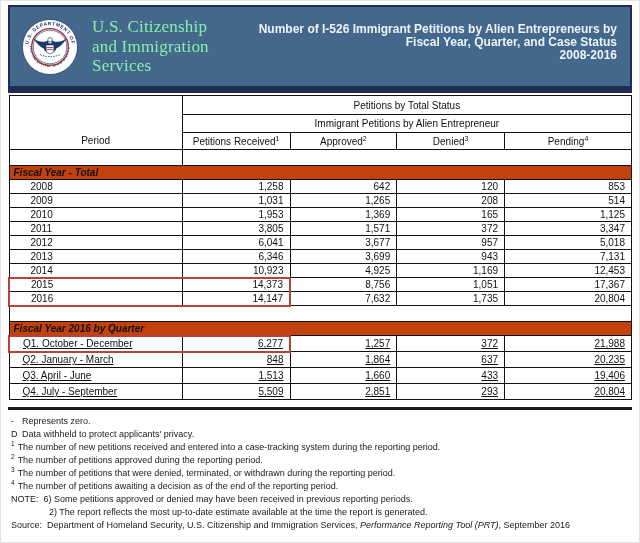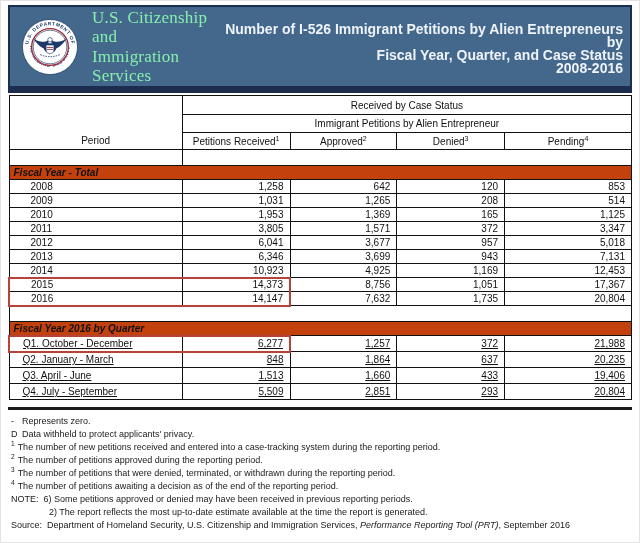--- a/index.html
+++ b/index.html
@@ -22,22 +22,22 @@
     display: flex; align-items: center;
     position: relative;
   }
   .seal { width: 58px; height: 58px; margin-left: 11px; flex: 0 0 auto; }
   .agency {
     font-family: "Liberation Serif", serif;
     color: #86efac; font-size: 17px; line-height: 19.5px;
     margin-left: 13px; letter-spacing: 0.2px;
   }
   .banner-title {
-    margin-left: auto; text-align: right; padding-right: 7px;
-    color: #eef3f9; font-size: 14px; font-weight: bold; line-height: 13px;
+    margin-left: auto; text-align: right; padding-right: 13px;
+    color: #eef3f9; font-size: 12px; font-weight: bold; line-height: 13px;
     align-self: flex-start; margin-top: 16px;
   }
   
   table {
     width: 624px; margin-top: 2px;
     border-collapse: collapse; table-layout: fixed;
     font-size: 10px; color: #111;
     border: 1px solid #111;
   }
   td, th { font-weight: normal; padding: 0 2px; height: 14px; overflow: hidden; white-space: nowrap; }
@@ -121,21 +121,21 @@
     <colgroup>
       <col style="width:172px">
         <col style="width:107px">
         <col style="width:106px">
         <col style="width:107px">
         <col style="width:126px">
     </colgroup>
     <tbody>
         <tr class="h1">
       <th class="period-head" rowspan="3">Period</th>
-      <th class="group-head" colspan="4">Received by Case Status</th>
+      <th class="group-head" colspan="4">Petitions by Total Status</th>
     </tr>
     <tr class="h2">
       <th class="group-head" colspan="4">Immigrant Petitions by Alien Entrepreneur</th>
     </tr>
     <tr class="h3">
       <th class="col-head"><span>Petitions Received</span><sup>1</sup></th>
       <th class="col-head"><span>Approved</span><sup>2</sup></th>
       <th class="col-head"><span>Denied</span><sup>3</sup></th>
       <th class="col-head"><span>Pending</span><sup>4</sup></th>
     </tr>

